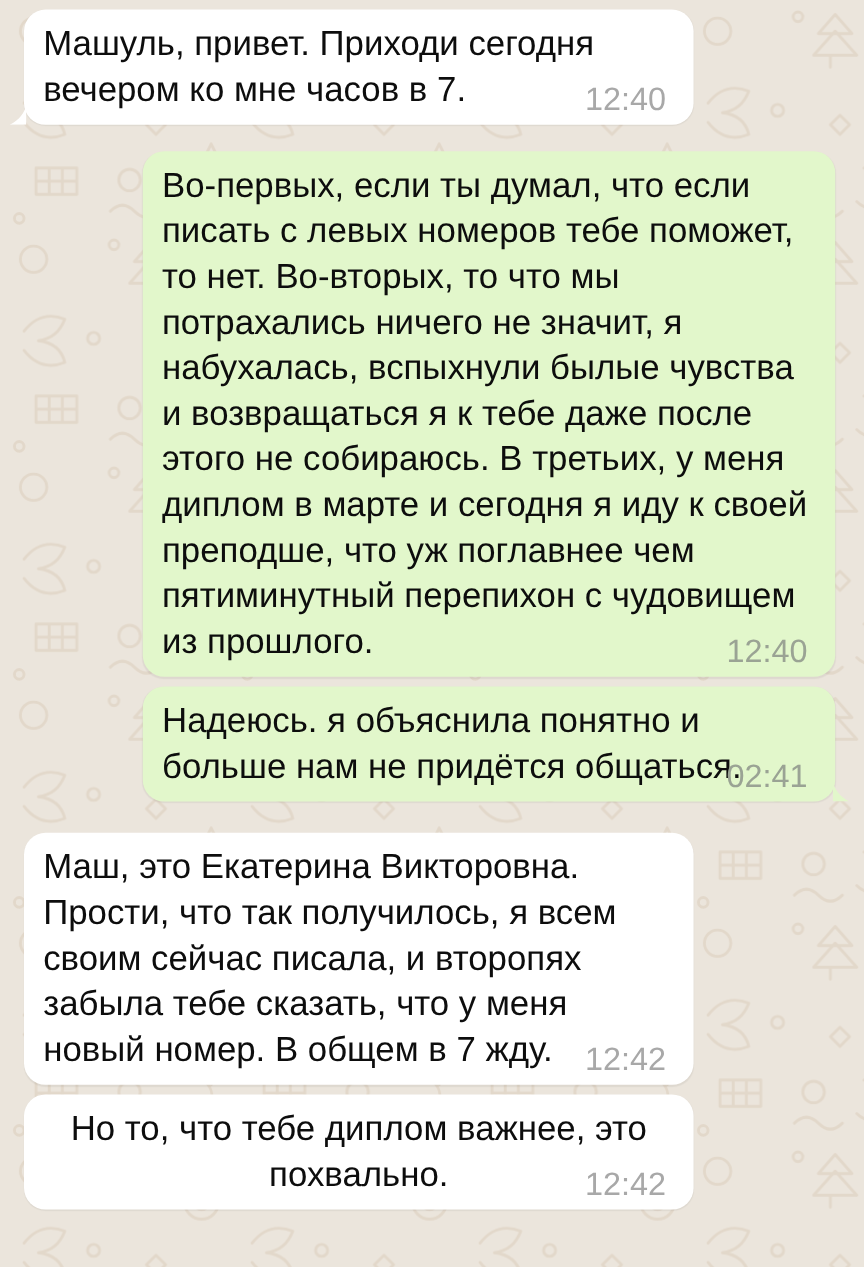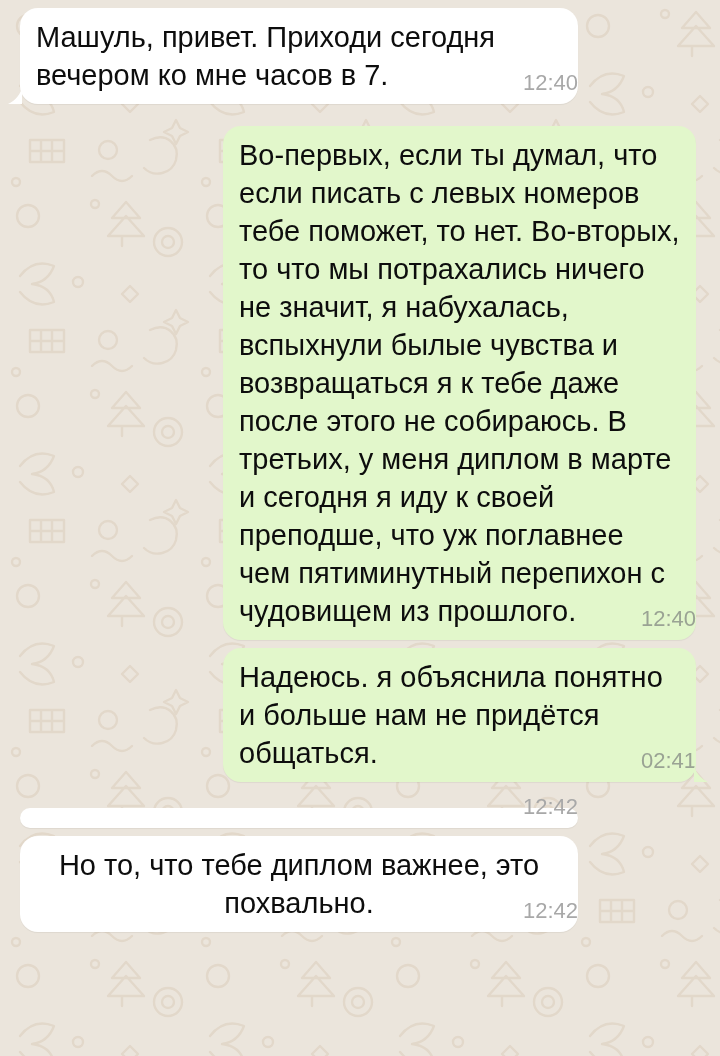--- a/index.html
+++ b/index.html
@@ -34,34 +34,34 @@
   }
   .msg .txt { display: block; }
   .msg.in {
     background: #ffffff;
     width: 558px;
     margin-left: 20px;
     margin-right: auto;
   }
   .msg.out {
     background: #e2f7cb;
-    width: 473px;
+    width: 577px;
     margin-left: auto;
     margin-right: 24px;
   }
   .m0 { margin-top: 8px; }
   .m1 { margin-top: 22px; }
   .m2 { margin-top: 8px; }
   .m3 { margin-top: 26px; }
   .m4 { margin-top: 8px; text-align: center; }
   .time {
     position: absolute;
-    right: 0;
+    right: 23px;
     bottom: 8px;
-    font-size: 22px;
+    font-size: 27px;
     line-height: 26px;
     color: #a8a8a8;
     user-select: none;
   }
   .msg.out .time { color: #9aa394; }
   .time-own-line { }
   .tail {
     position: absolute;
     bottom: 0;
     width: 14px;
@@ -115,20 +115,21 @@
 
   <div class="msg out m2 time-own-line">
     <span class="txt">Надеюсь. я объяснила понятно и больше нам не придётся общаться.</span>
     <span class="time">02:41</span>
     <svg class="tail right" viewBox="0 0 14 18" xmlns="http://www.w3.org/2000/svg">
       <path d="M0 0 C1 8 6 14 14 18 L0 18 Z" fill="#e2f7cb"></path>
     </svg>
   </div>
 
   <div class="msg in m3">
+    <span class="txt">Маш, это Екатерина Викторовна. Прости, что так получилось, я всем своим сейчас писала, и второпях забыла тебе сказать, что у меня новый номер. В общем в 7 жду.</span>
     <span class="time">12:42</span>
   </div>
 
   <div class="msg in m4">
     <span class="txt">Но то, что тебе диплом важнее, это похвально.</span>
     <span class="time">12:42</span>
   </div>
 
 </div>
 

